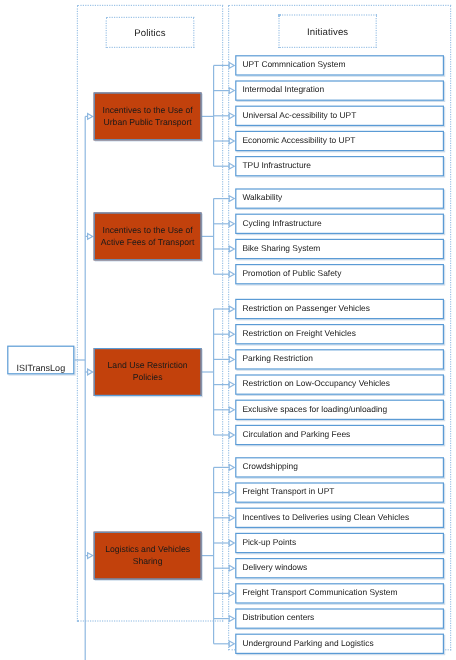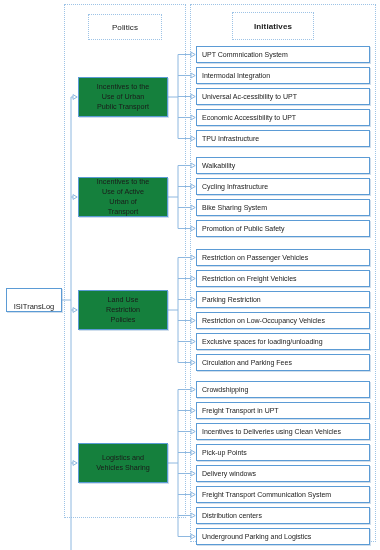--- a/index.html
+++ b/index.html
@@ -42,21 +42,21 @@
     box-sizing: border-box;
     display: flex;
     align-items: center;
     justify-content: center;
     font-size: 8px;
     letter-spacing: .1px;
     color: #1a1a1a;
     background: #ffffff;
   }
   #chip-politics    { left: 88px;  top: 14px; width: 74px; height: 26px; }
-  #chip-initiatives { left: 232px; top: 12px; width: 82px; height: 28px; font-weight: bold; }
+  #chip-initiatives { left: 232px; top: 12px; width: 82px; height: 28px; }
 
   
   .node-root {
     position: absolute;
     left: 6px;
     top: 288px;
     width: 56px;
     height: 24px;
     border: 1px solid #5b9bd5;
     box-sizing: border-box;
@@ -69,28 +69,28 @@
     box-shadow: 1px 1px 0 rgba(120,160,200,.35);
   }
 
   
   .node-policy {
     position: absolute;
     left: 78px;
     width: 90px;
     border: 1px solid #5b9bd5;
     box-sizing: border-box;
-    background: #15803d;
+    background: #c2410c;
     display: flex;
     align-items: center;
     text-align: center;
     font-size: 7.2px;
     line-height: 1.42;
     color: #1a1a1a;
-    padding: 2px 17px;
+    padding: 2px 3px;
     box-shadow: 1px 1px 0 rgba(120,160,200,.35);
   }
 
   
   .node-initiative {
     position: absolute;
     left: 196px;
     width: 174px;
     height: 17px;
     border: 1px solid #5b9bd5;
@@ -243,21 +243,21 @@
       <div class="node-initiative" style="top: 178px;">
         <span>Cycling Infrastructure</span>
       </div>
       <div class="node-initiative" style="top: 199px;">
         <span>Bike Sharing System</span>
       </div>
       <div class="node-initiative" style="top: 220px;">
         <span>Promotion of Public Safety</span>
       </div>
       <div class="node-policy" style="top: 177px; height: 40px;">
-        <span>Incentives to the Use of Active Urban of Transport</span>
+        <span>Incentives to the Use of Active Fees of Transport</span>
       </div>
       <div class="node-initiative" style="top: 249px;">
         <span>Restriction on Passenger Vehicles</span>
       </div>
       <div class="node-initiative" style="top: 270px;">
         <span>Restriction on Freight Vehicles</span>
       </div>
       <div class="node-initiative" style="top: 291px;">
         <span>Parking Restriction</span>
       </div>

